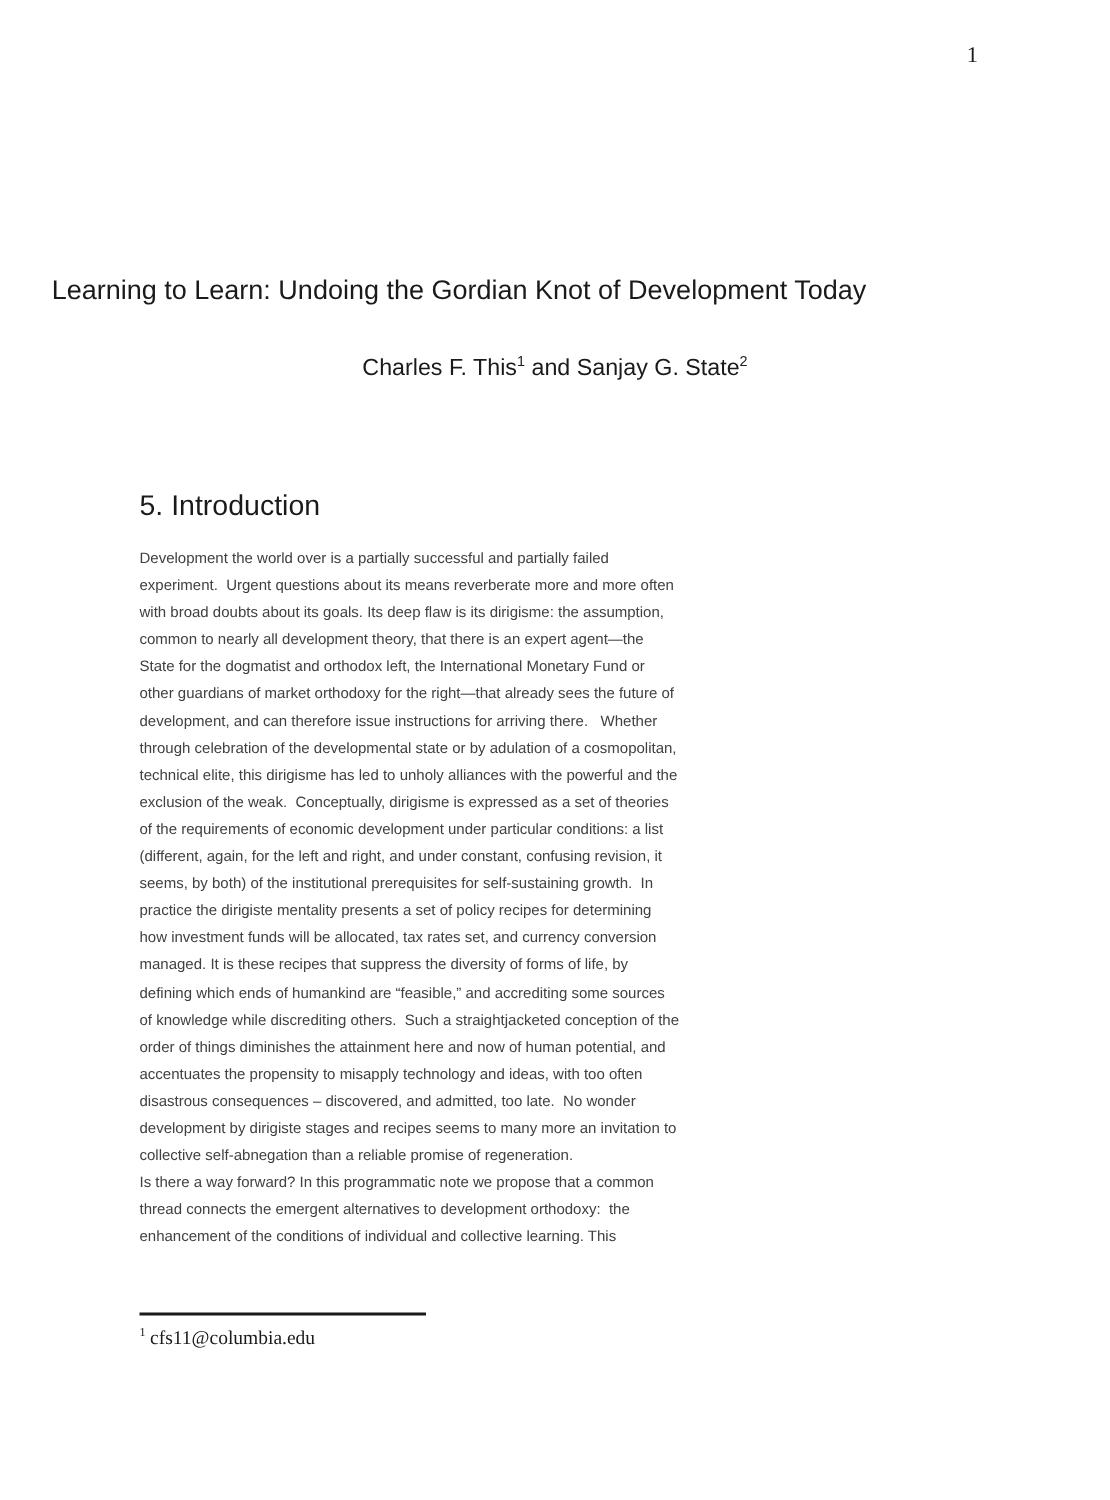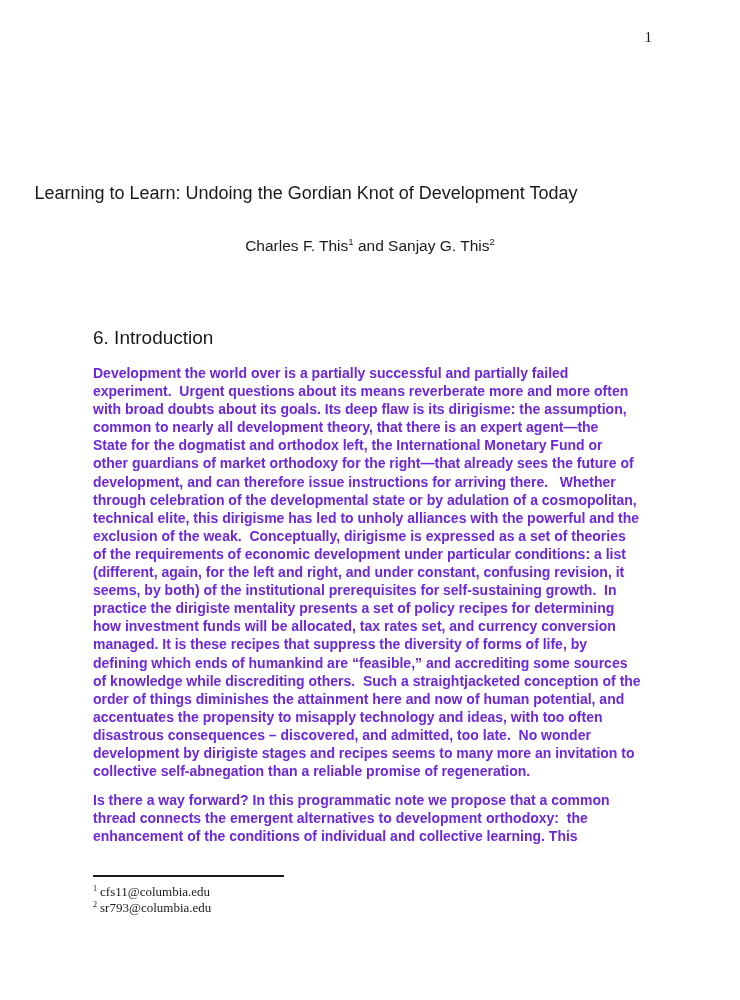--- a/index.html
+++ b/index.html
@@ -59,28 +59,27 @@
     color: #1a1a1a;
   }
   .body-text {
     position: absolute;
     top: 364px;
     left: 93px;
     width: 582px;
   }
   .para {
     margin: 0;
-    font-size: 14px;
+    font-size: 10px;
     line-height: 18.1px;
     white-space: pre;
-    color: #6d28d9;
-    font-weight: bold;
+    color: #404040;
   }
   .para + .para {
-    margin-top: 11px;
+    margin-top: 0;
   }
   .footnote-area {
     position: absolute;
     left: 93px;
     top: 875px;
     width: 400px;
   }
   .footnote-rule {
     width: 191px;
     height: 2px;
@@ -100,23 +99,23 @@
 </style>
 </head>
 <body>
 
 <div class="page">
 
   <div class="page-number">1</div>
 
   <h1 class="title">Learning to Learn: Undoing the Gordian Knot of Development Today</h1>
 
-  <div class="authors"><span>Charles F. This</span><sup>1</sup><span> and </span><span>Sanjay G. This</span><sup>2</sup></div>
+  <div class="authors"><span>Charles F. This</span><sup>1</sup><span> and </span><span>Sanjay G. State</span><sup>2</sup></div>
 
-  <h2 class="section-heading">6. Introduction</h2>
+  <h2 class="section-heading">5. Introduction</h2>
 
   <div class="body-text">
     <p class="para">Development the world over is a partially successful and partially failed
 experiment.  Urgent questions about its means reverberate more and more often
 with broad doubts about its goals. Its deep flaw is its dirigisme: the assumption,
 common to nearly all development theory, that there is an expert agent—the
 State for the dogmatist and orthodox left, the International Monetary Fund or
 other guardians of market orthodoxy for the right—that already sees the future of
 development, and can therefore issue instructions for arriving there.   Whether
 through celebration of the developmental state or by adulation of a cosmopolitan,
@@ -136,16 +135,15 @@
 development by dirigiste stages and recipes seems to many more an invitation to
 collective self-abnegation than a reliable promise of regeneration.</p>
     <p class="para">Is there a way forward? In this programmatic note we propose that a common
 thread connects the emergent alternatives to development orthodoxy:  the
 enhancement of the conditions of individual and collective learning. This</p>
   </div>
 
   <div class="footnote-area">
     <div class="footnote-rule"></div>
     <div class="footnote"><sup>1</sup><span class="fn-text">cfs11@columbia.edu</span></div>
-    <div class="footnote"><sup>2</sup><span class="fn-text">sr793@columbia.edu</span></div>
   </div>
 
 </div>
 
 </body></html>

